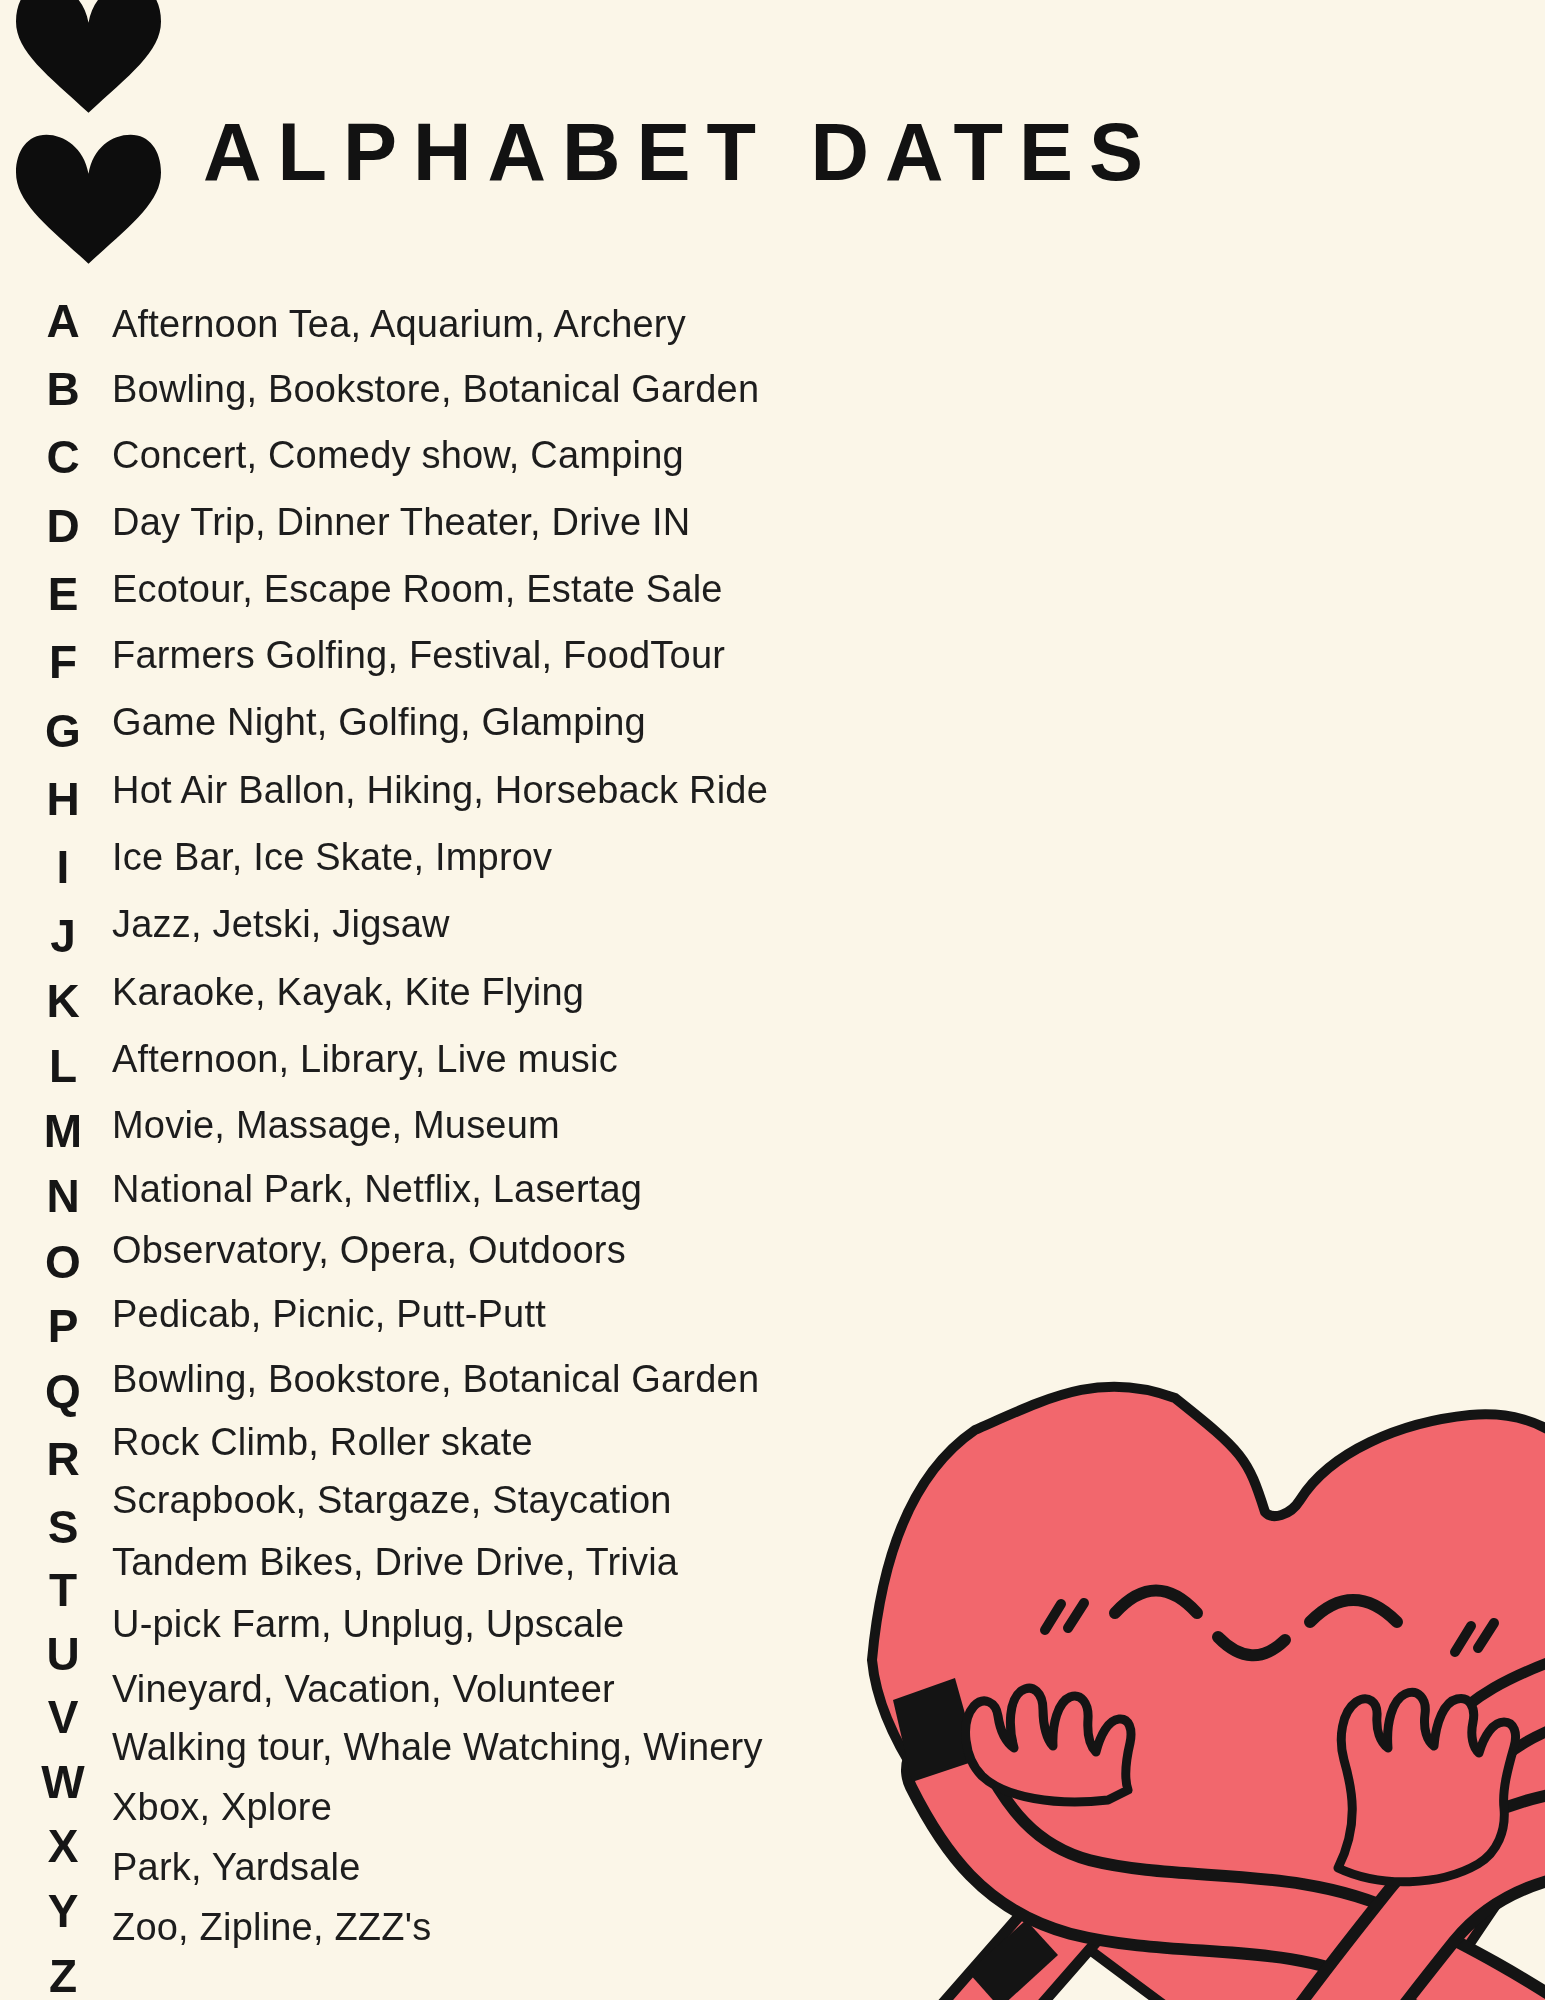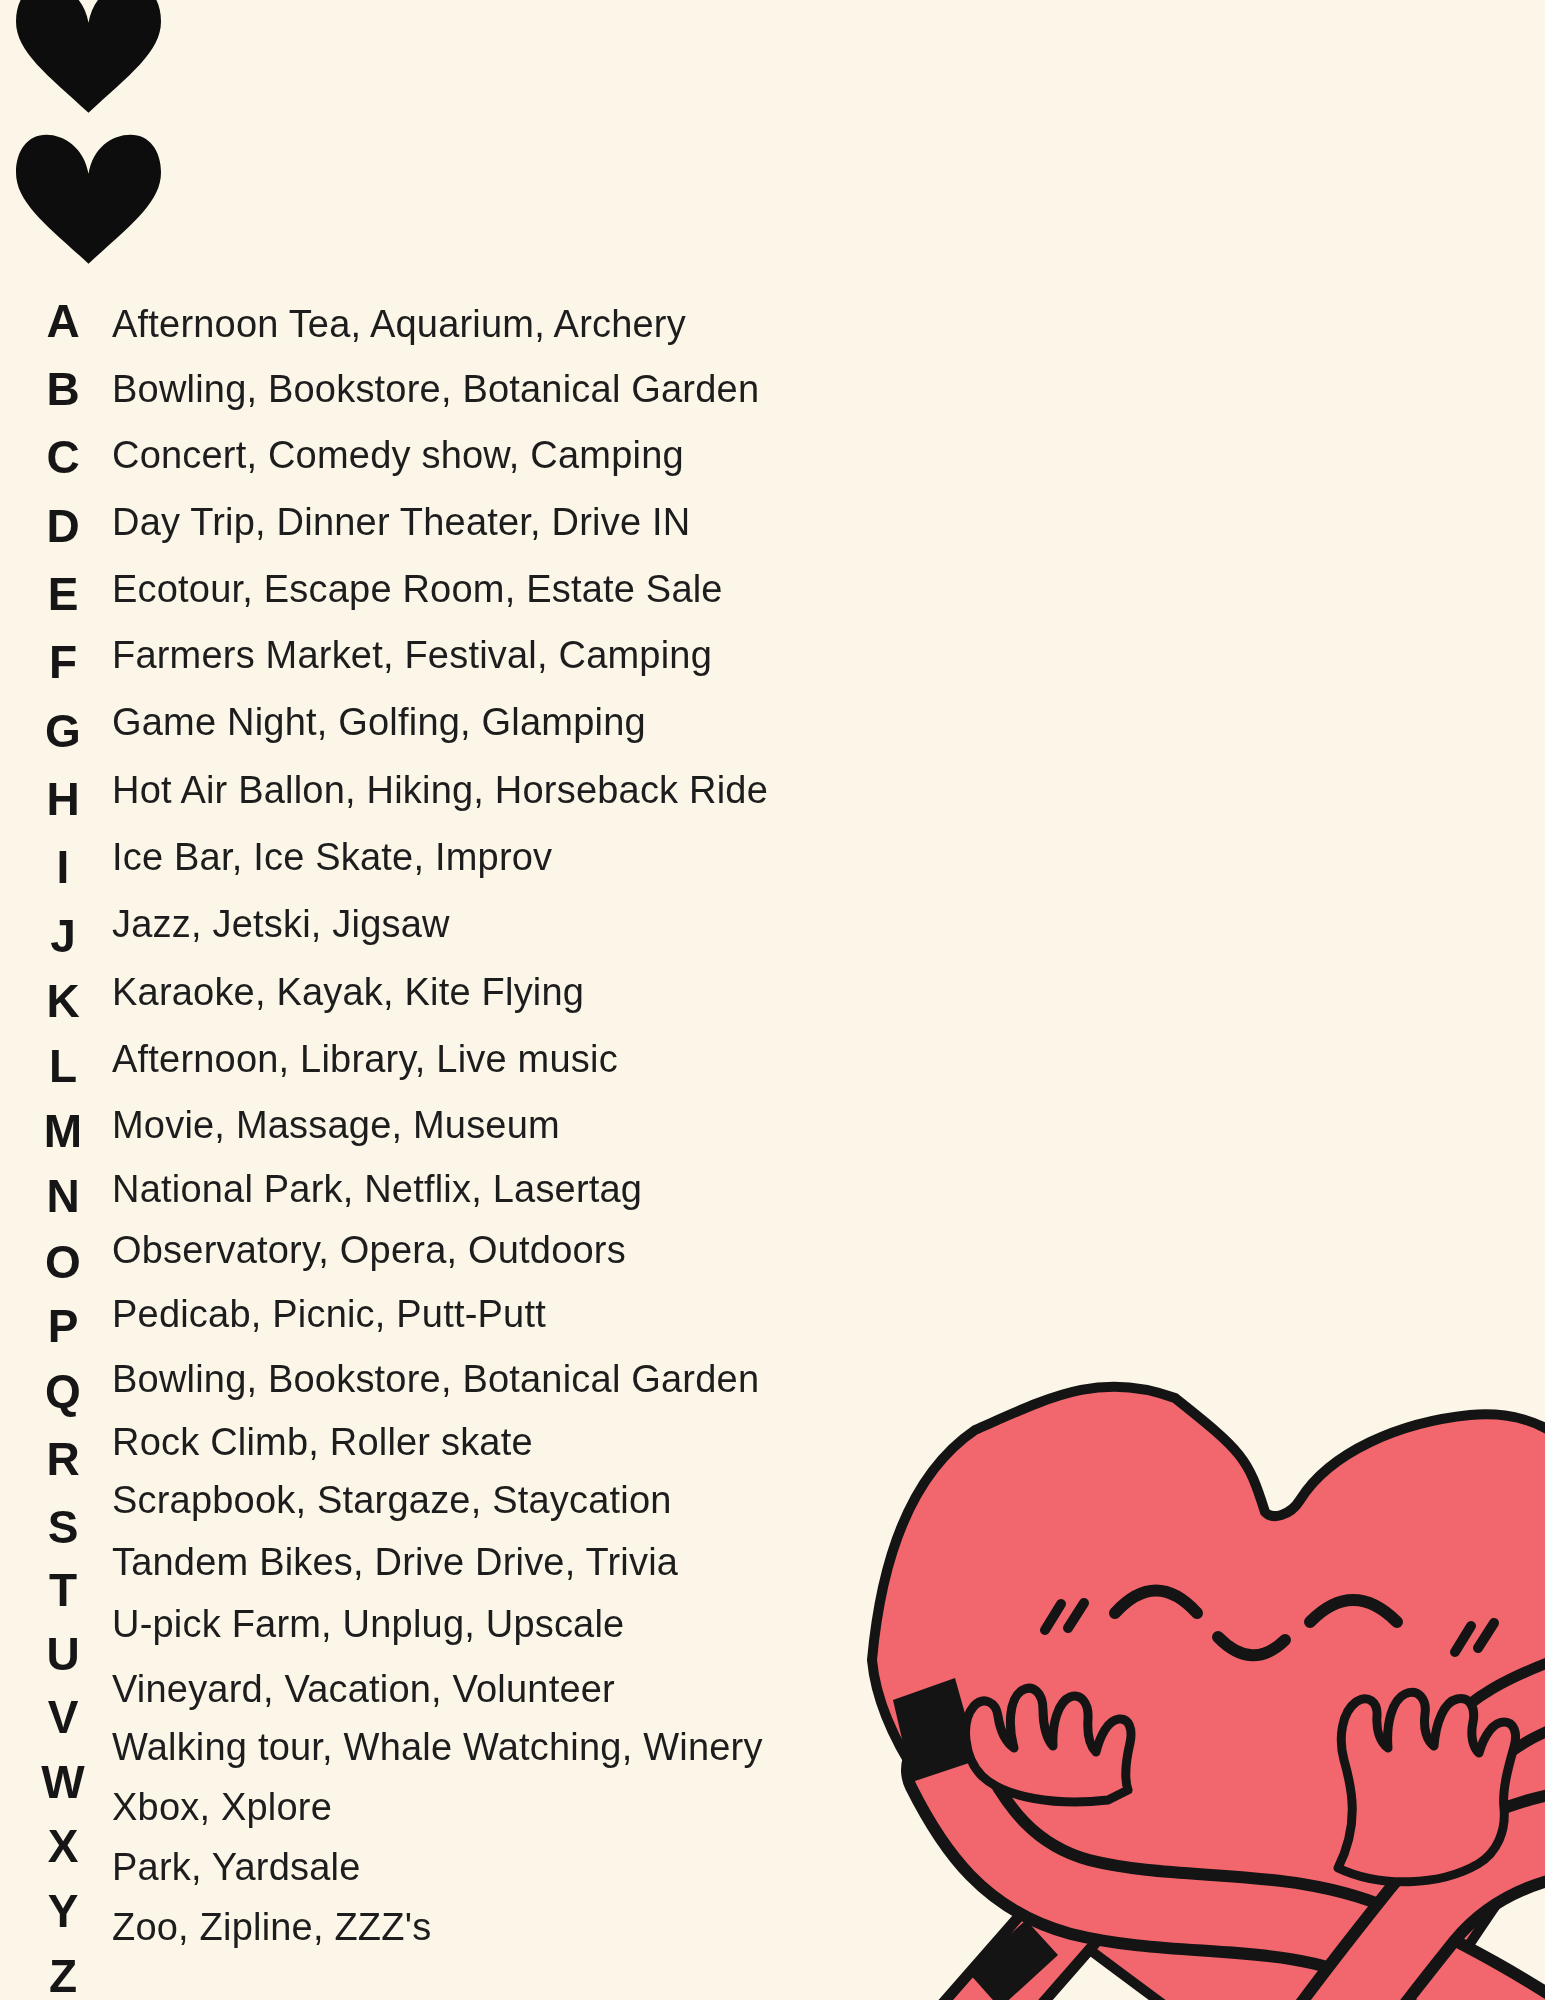--- a/index.html
+++ b/index.html
@@ -38,34 +38,35 @@
 
   <div class="top-hearts">
     <svg class="heart-1" width="145" height="131" viewBox="0 0 100 90">
       <path fill="#0d0d0d" d="M50 28 C47 10 33 1 21 1 C8 1 0 12 0 27 C0 48 22 64 50 90 C78 64 100 48 100 27 C100 12 92 1 79 1 C66 1 53 10 50 28 Z"></path>
     </svg>
     <svg class="heart-2" width="145" height="131" viewBox="0 0 100 90">
       <path fill="#0d0d0d" d="M50 28 C47 10 33 1 21 1 C8 1 0 12 0 27 C0 48 22 64 50 90 C78 64 100 48 100 27 C100 12 92 1 79 1 C66 1 53 10 50 28 Z"></path>
     </svg>
   </div>
 
+  <h1 class="page-title">ALPHABET DATES</h1>
 
   <div id="rows">
       <div class="letter" style="top: 298px;">A</div>
       <div class="item" style="top: 305px;">Afternoon Tea, Aquarium, Archery</div>
       <div class="letter" style="top: 366px;">B</div>
       <div class="item" style="top: 370px;">Bowling, Bookstore, Botanical Garden</div>
       <div class="letter" style="top: 434px;">C</div>
       <div class="item" style="top: 436px;">Concert, Comedy show, Camping</div>
       <div class="letter" style="top: 503px;">D</div>
       <div class="item" style="top: 503px;">Day Trip, Dinner Theater, Drive IN</div>
       <div class="letter" style="top: 571px;">E</div>
       <div class="item" style="top: 570px;">Ecotour, Escape Room, Estate Sale</div>
       <div class="letter" style="top: 639px;">F</div>
-      <div class="item" style="top: 636px;">Farmers Market, Festival, Camping</div>
+      <div class="item" style="top: 636px;">Farmers Golfing, Festival, FoodTour</div>
       <div class="letter" style="top: 708px;">G</div>
       <div class="item" style="top: 703px;">Game Night, Golfing, Glamping</div>
       <div class="letter" style="top: 776px;">H</div>
       <div class="item" style="top: 771px;">Hot Air Ballon, Hiking, Horseback Ride</div>
       <div class="letter" style="top: 844px;">I</div>
       <div class="item" style="top: 838px;">Ice Bar, Ice Skate, Improv</div>
       <div class="letter" style="top: 913px;">J</div>
       <div class="item" style="top: 905px;">Jazz, Jetski, Jigsaw</div>
       <div class="letter" style="top: 978px;">K</div>
       <div class="item" style="top: 973px;">Karaoke, Kayak, Kite Flying</div>

